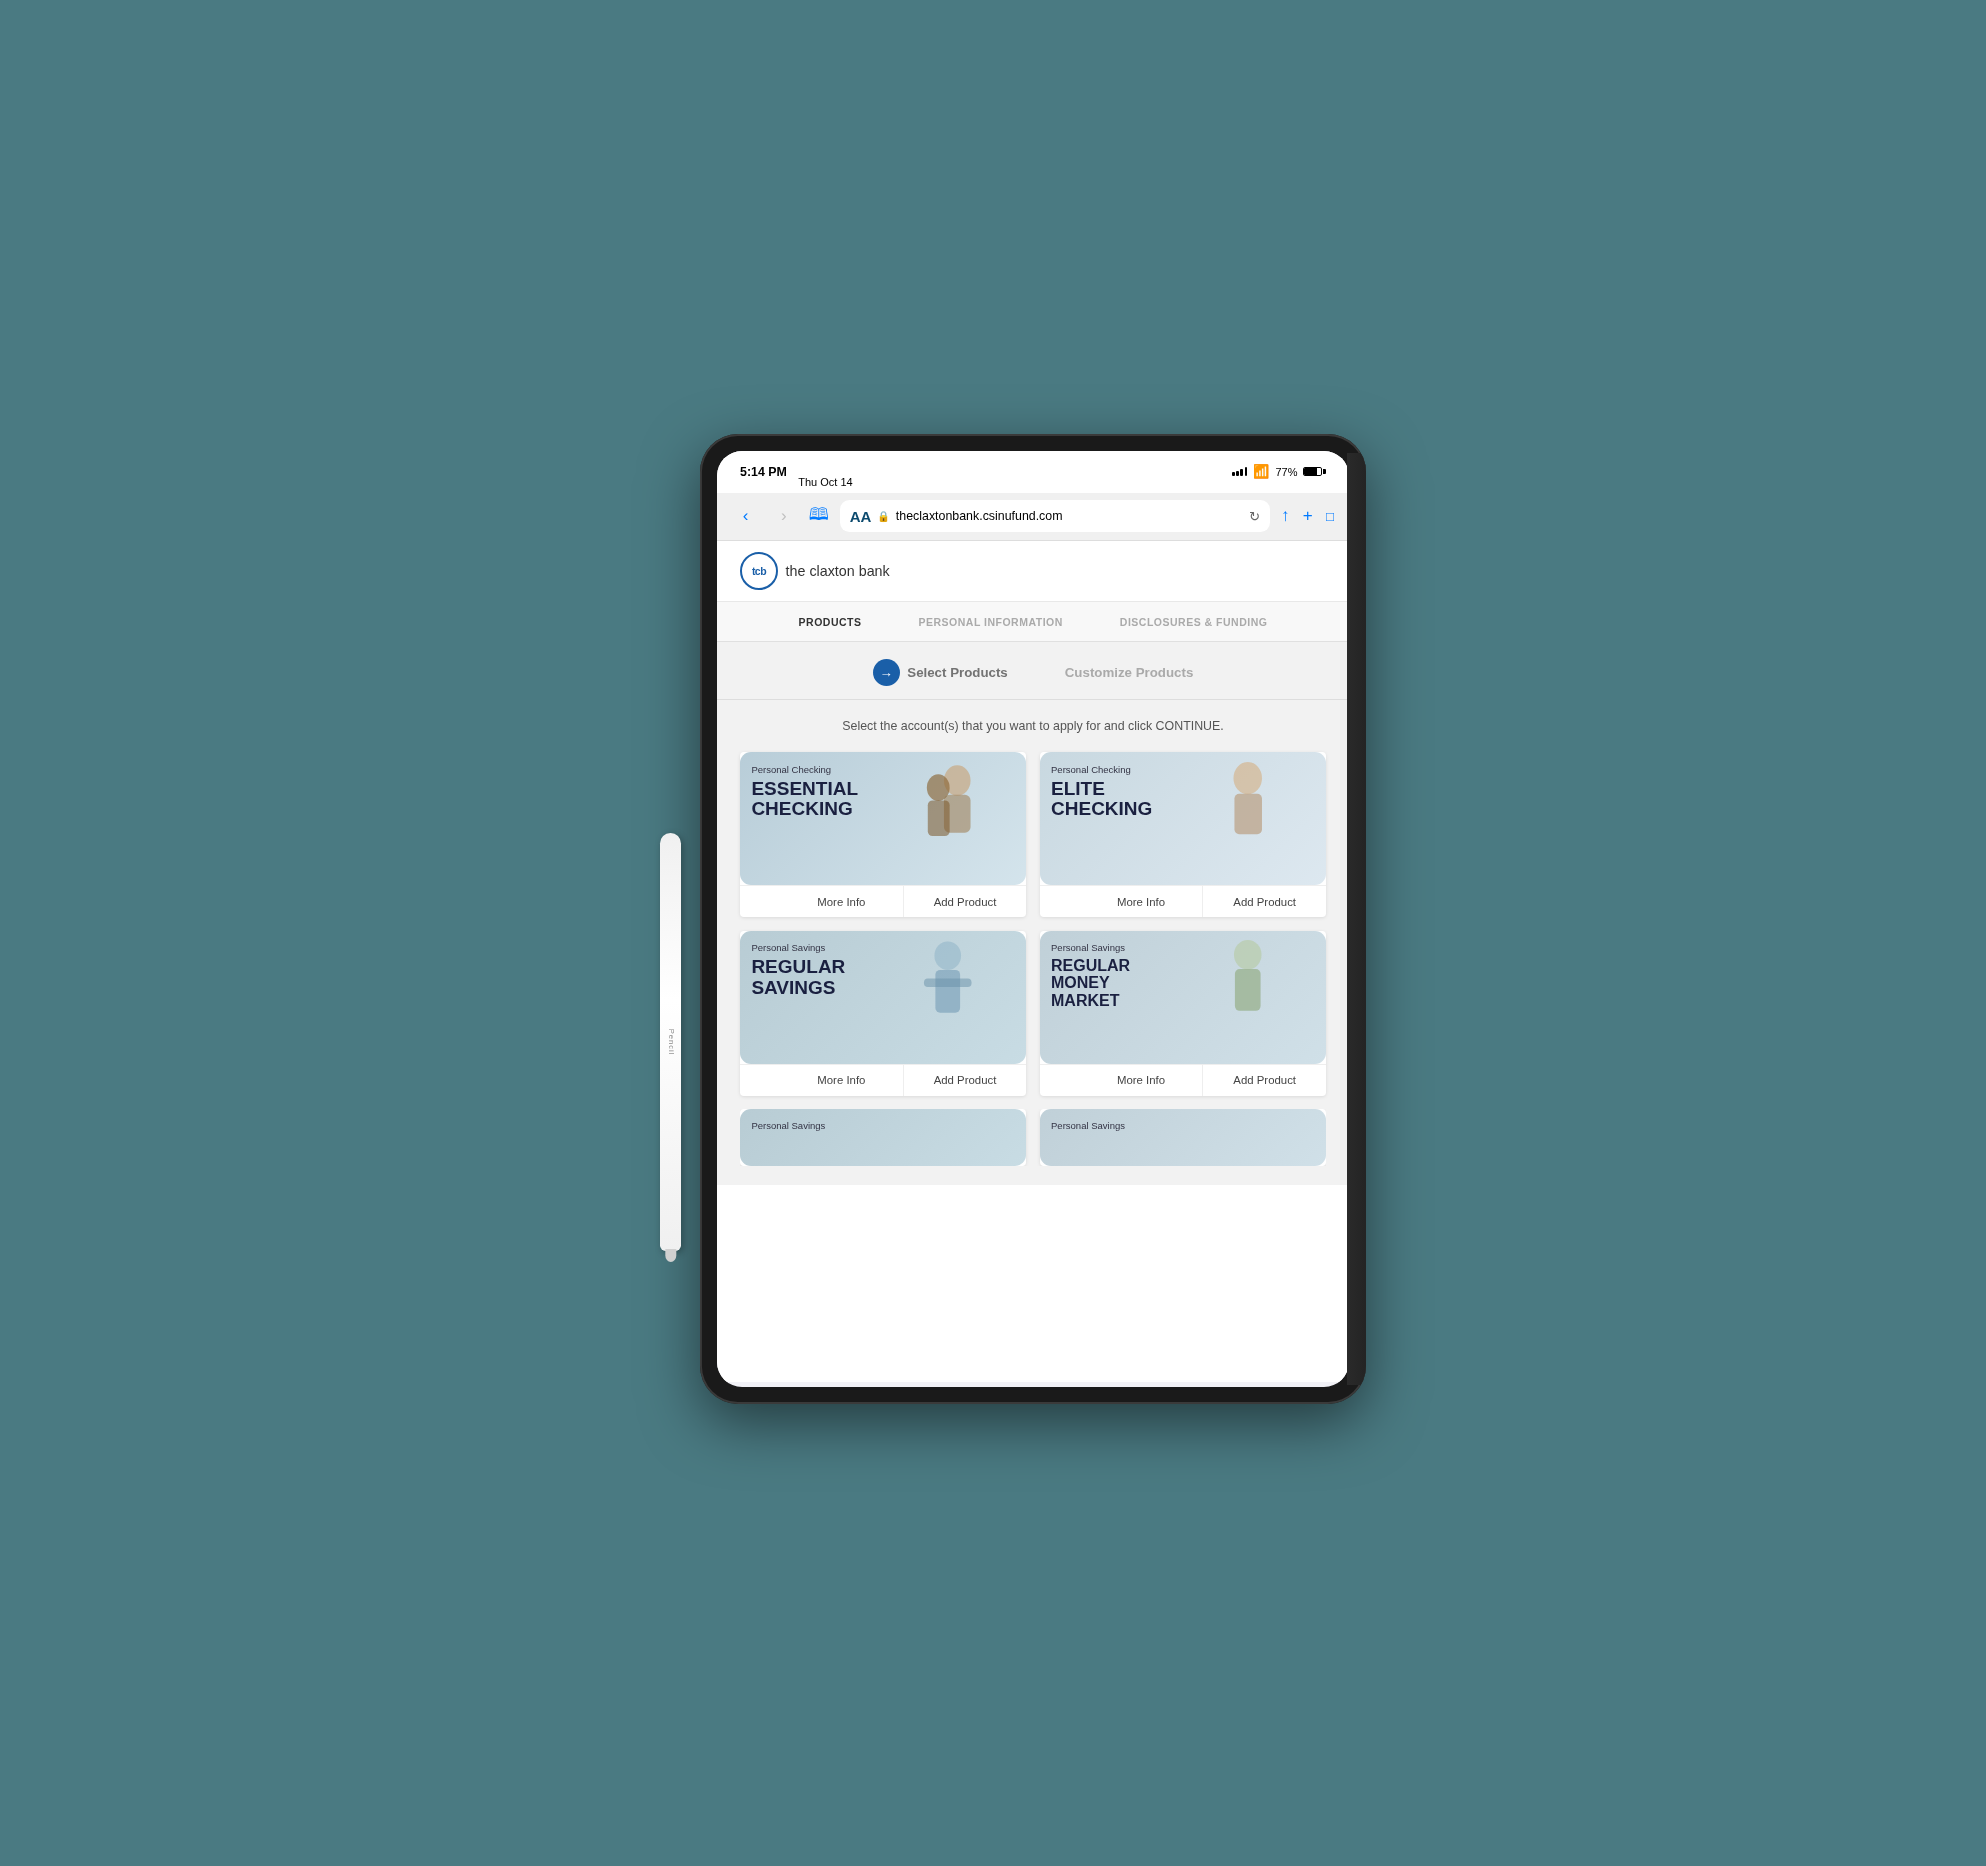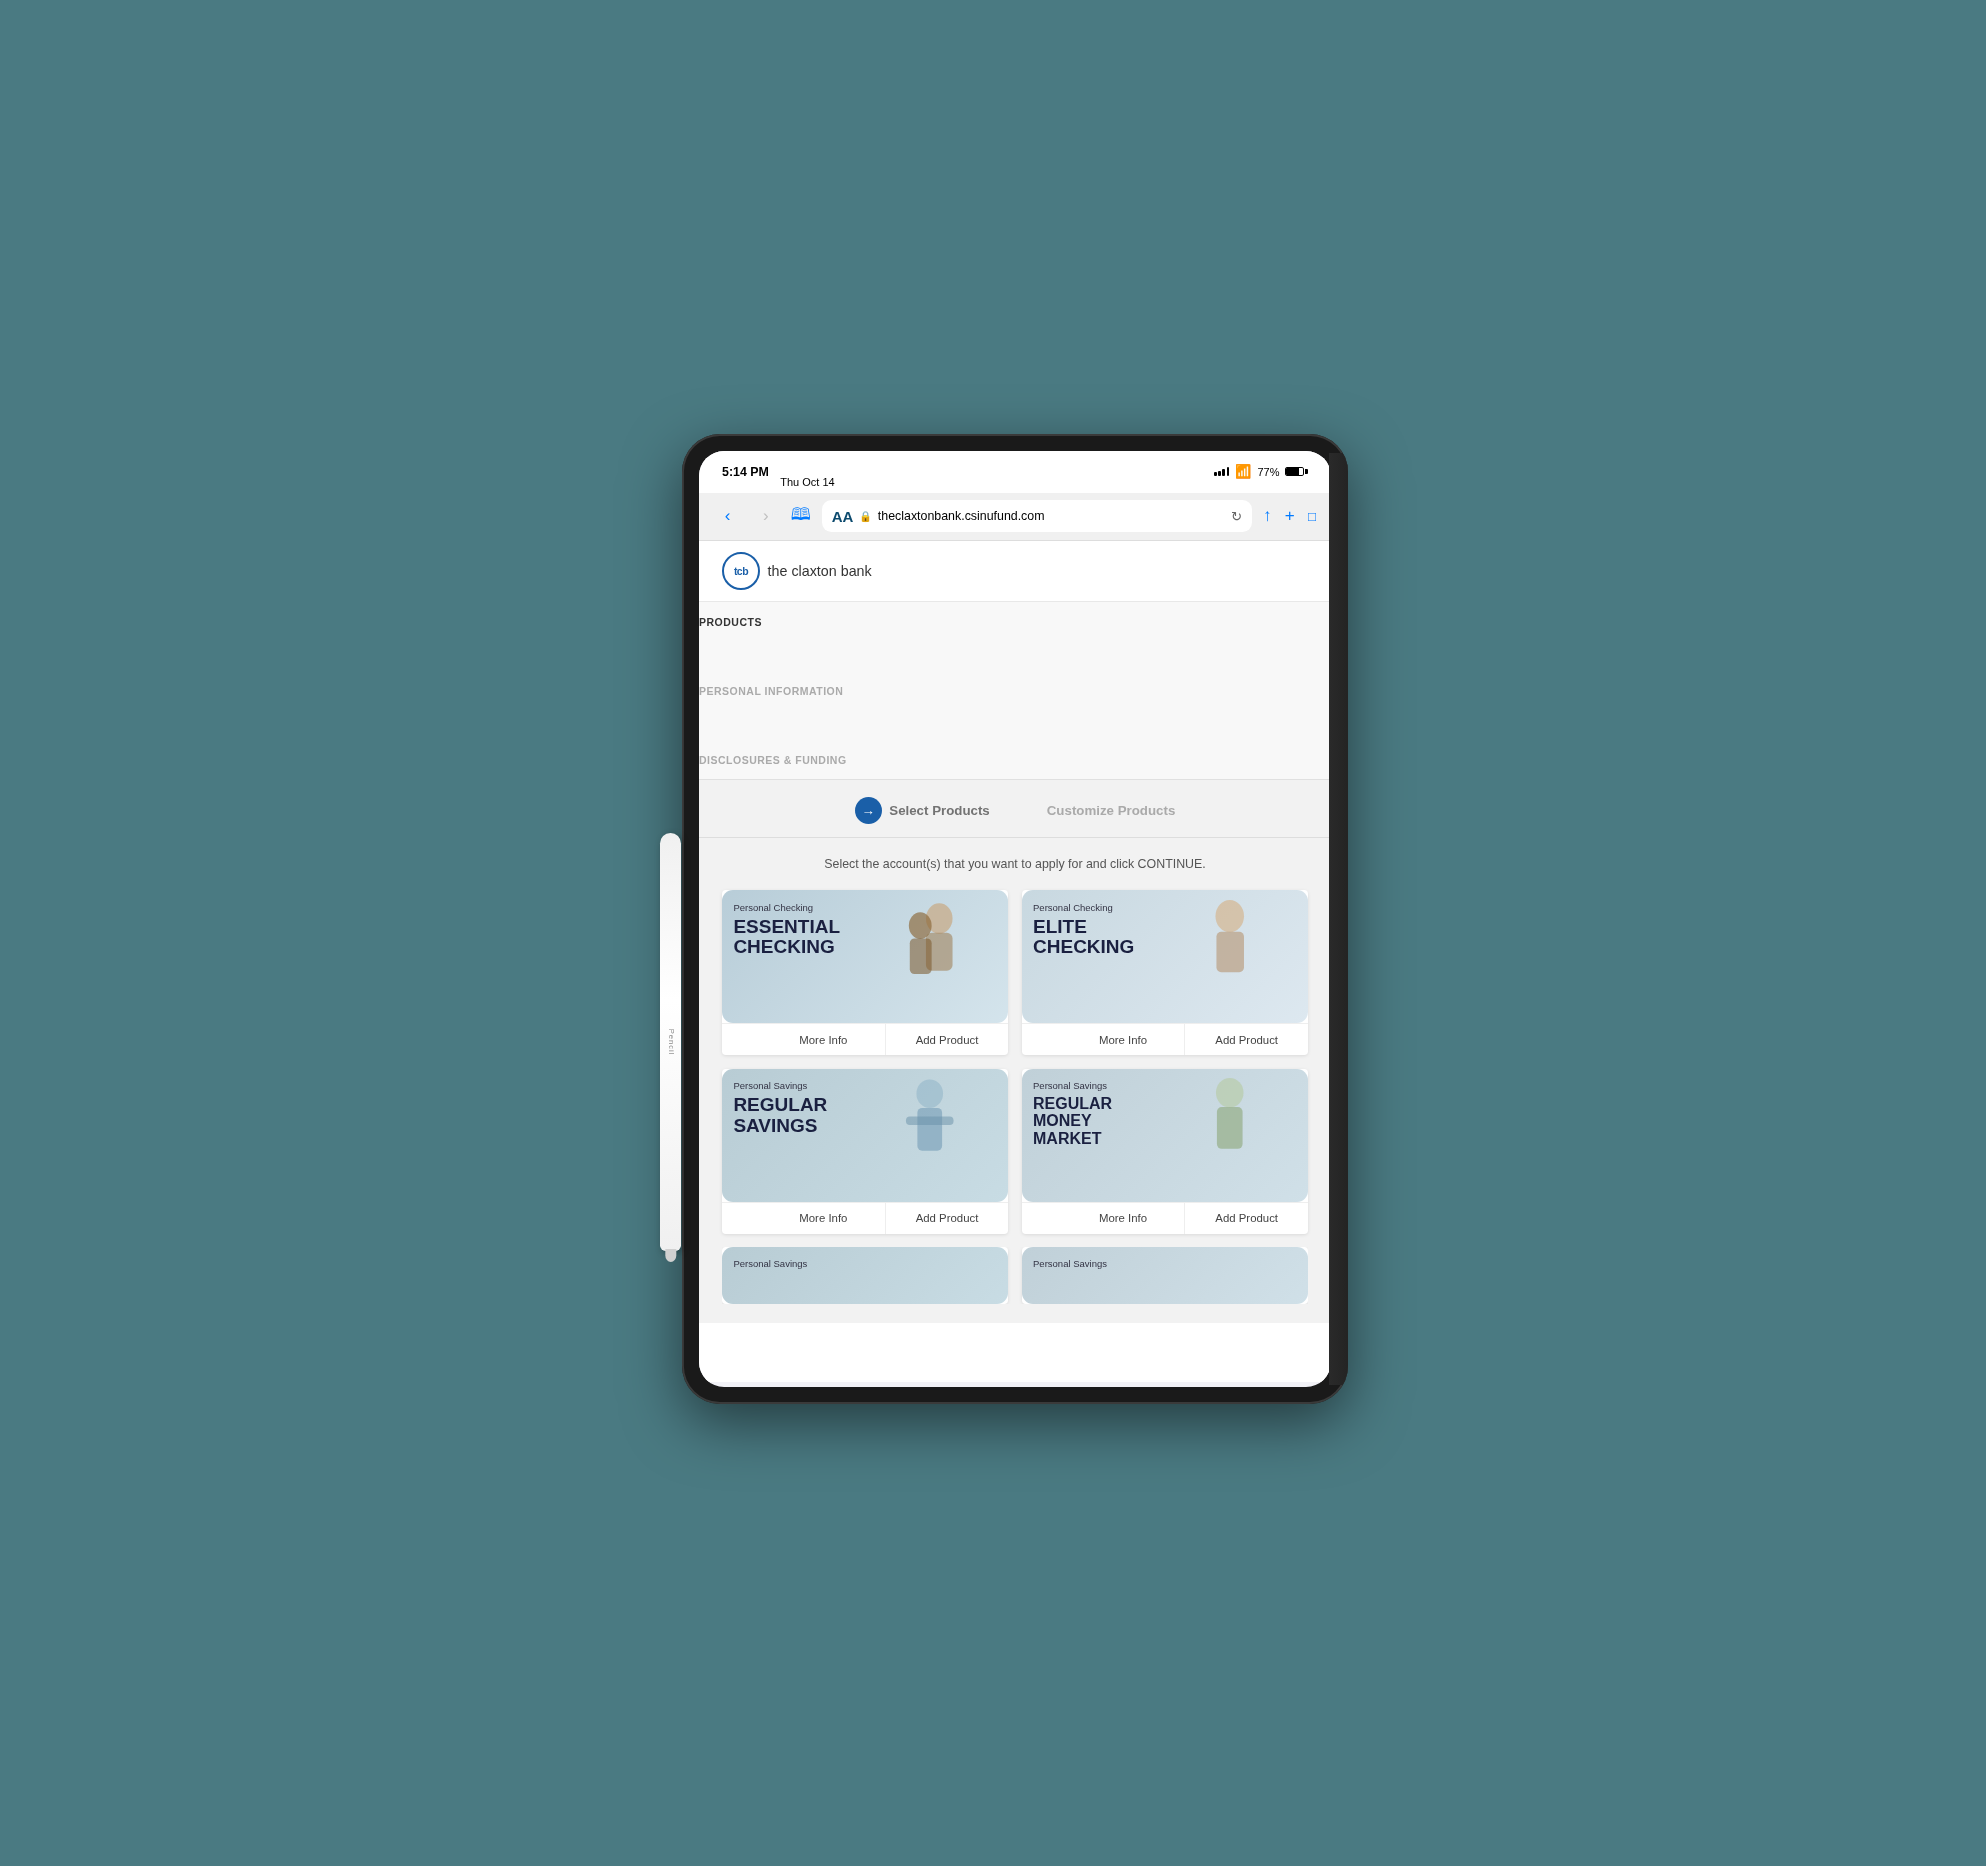--- a/index.html
+++ b/index.html
@@ -55,21 +55,21 @@
       top: 30%;
       left: 50%;
       transform: translate(-50%, -50%);
       font-size: 6.7px;
       color: #999;
     }
 
     
     .ipad-frame {
       position: absolute;
-      left: 79px;
+      left: 97px;
       top: 0;
       width: 666px;
       height: 970px;
       background: #1a1a1a;
       border-radius: 38px;
       box-shadow: 0 19px 57px rgba(0,0,0,0.5), inset 0 0 0 1.9px #3a3a3a;
       overflow: hidden;
     }
 
     
@@ -233,21 +233,20 @@
     }
 
     
     .steps-nav {
       background: #f8f8f8;
       border-bottom: 1px solid #e0e0e0;
       display: flex;
       justify-content: center;
       padding: 13.3px 0;
       gap: 57px;
-      flex-direction: column;
     }
     .step {
       font-size: 10.5px;
       font-weight: 600;
       letter-spacing: 0.5px;
       color: #aaa;
       text-transform: uppercase;
     }
     .step.active { color: #333; }
 

